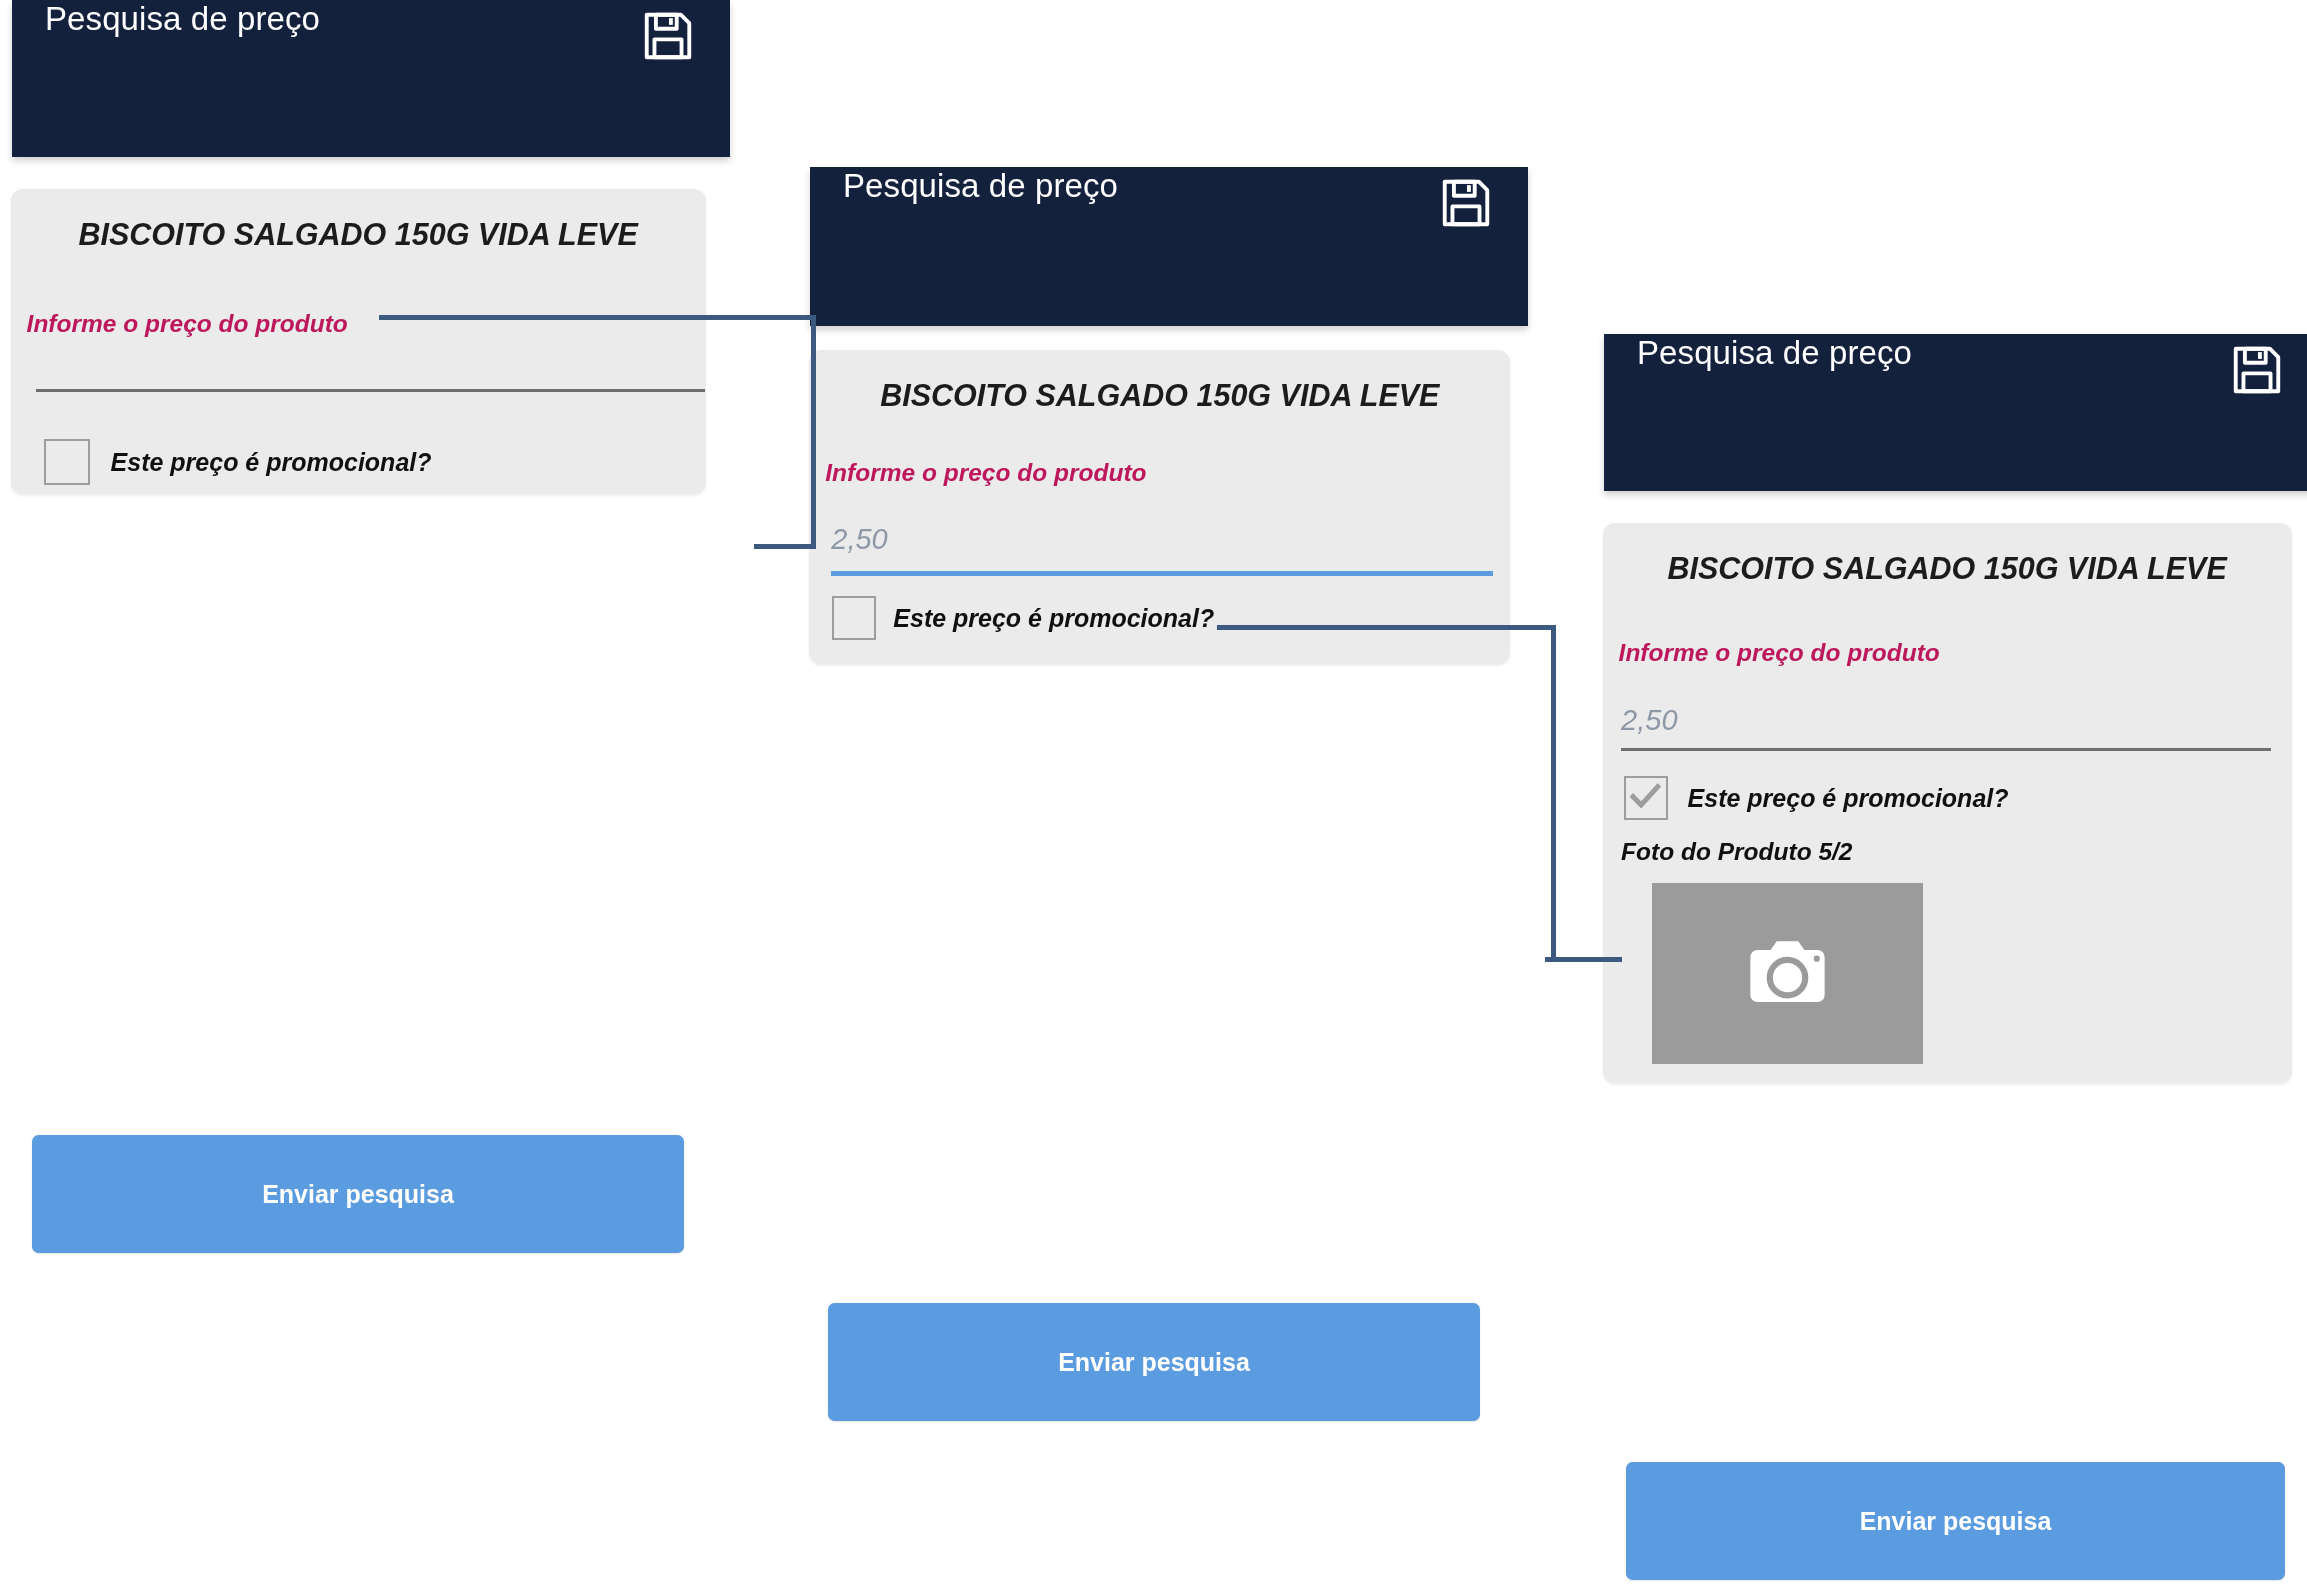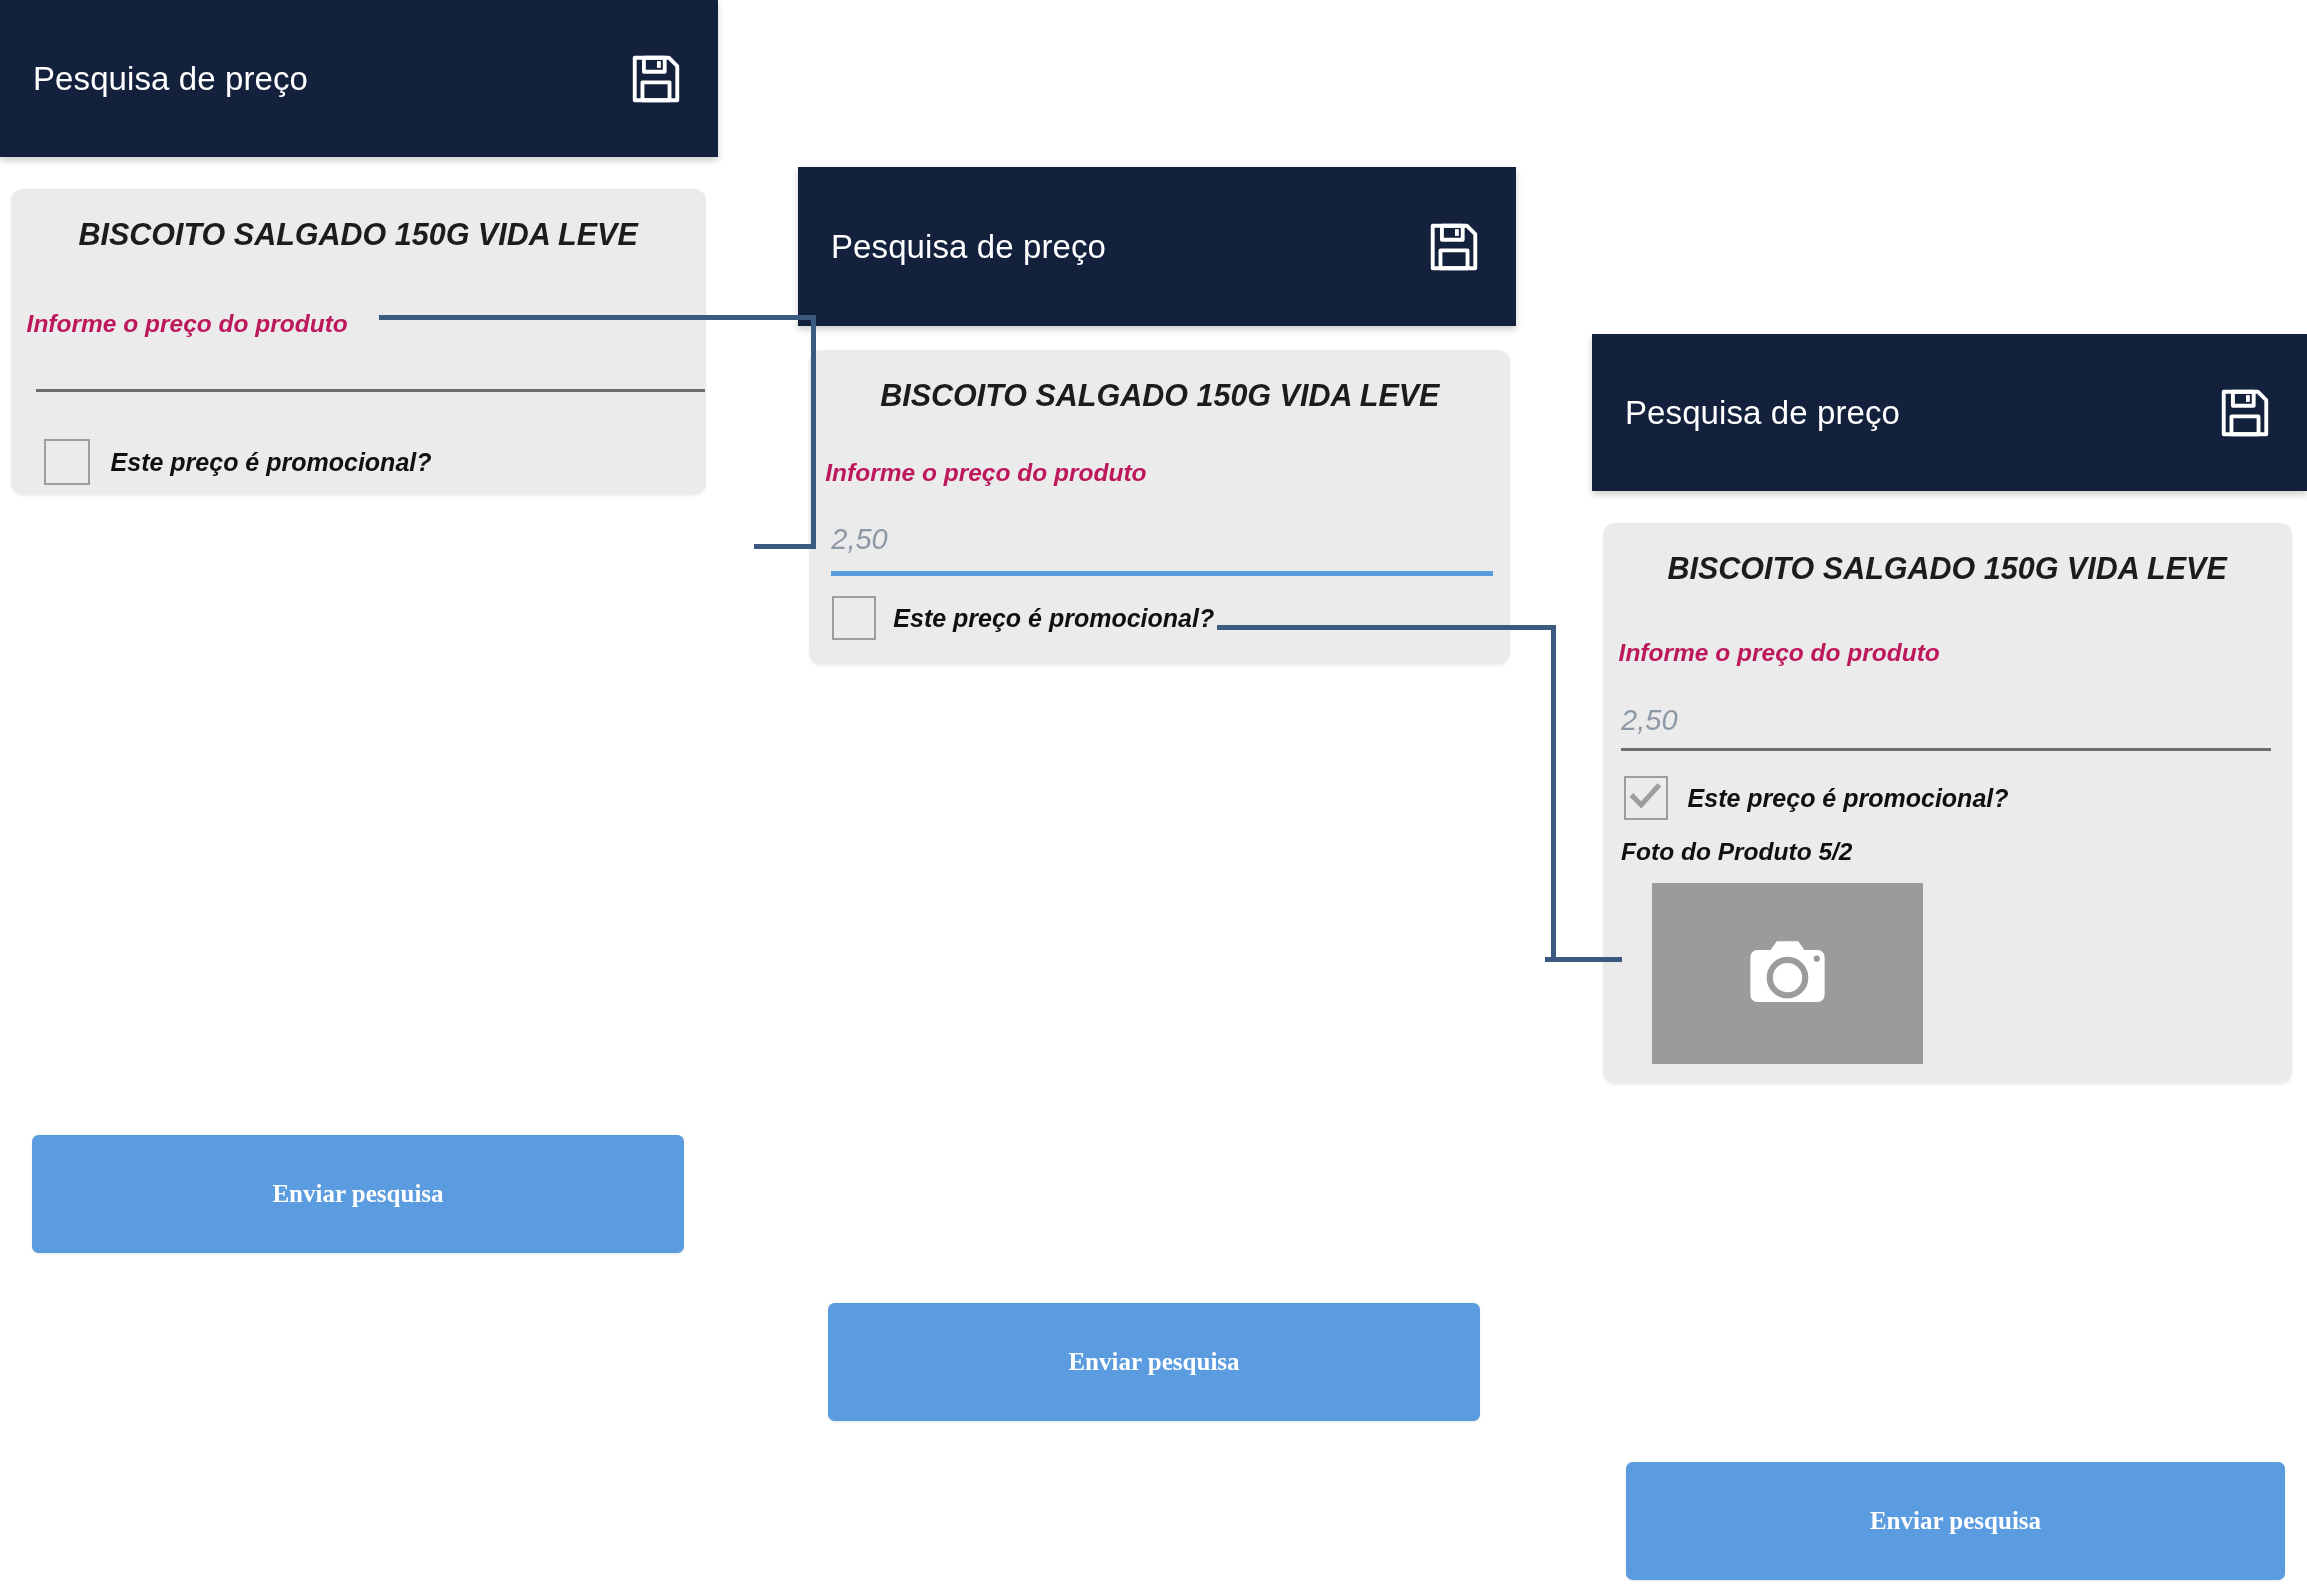--- a/index.html
+++ b/index.html
@@ -5,23 +5,23 @@
   html,body{margin:0;padding:0;background:#ffffff;}
   body{
     width:2307px;height:1589px;position:relative;overflow:hidden;
     font-family:"Liberation Sans", sans-serif;
     -webkit-font-smoothing:antialiased;
   }
   .screen{position:absolute;}
 
   
   .appbar{
-    position:absolute;left:0;top:0;width:100%;
+    position:absolute;left:12px;top:0;width:100%;
     background:#14213d;
-    display:flex;align-items:center;justify-content:space-between;
+    display:flex;justify-content:space-between;
     box-sizing:border-box;
     box-shadow:0 4px 6.6px rgba(0,0,0,.18);
   }
   .appbar-title{
     color:#ffffff;font-weight:400;letter-spacing:0.1px;
     white-space:nowrap;
   }
   .save-icon{display:block;}
 
   
@@ -56,21 +56,21 @@
   }
 
   
   .submit-btn{
     position:absolute;
     background:#5b9bdf;
     border:none;border-radius:6.6px;
     color:#ffffff;font-weight:bold;
     display:flex;align-items:center;justify-content:center;
     cursor:pointer;
-    font-family:Liberation Serif, serif;
+    font-family:Liberation Sans, sans-serif;
     box-shadow:0 0.7px 2px rgba(0,0,0,.10);
   }
 
   
   .conn{position:absolute;background:#3c5a80;}
 </style>
 </head>
 <body>
 
 <div class="screen" style="left:0;top:0;width:718px;height:1589px;">

